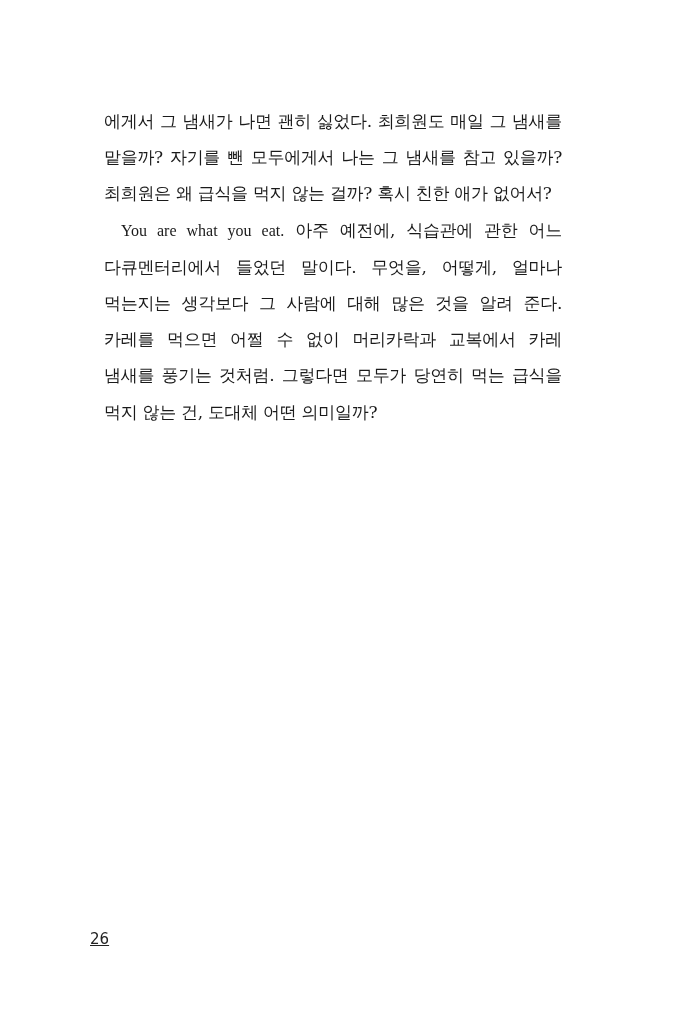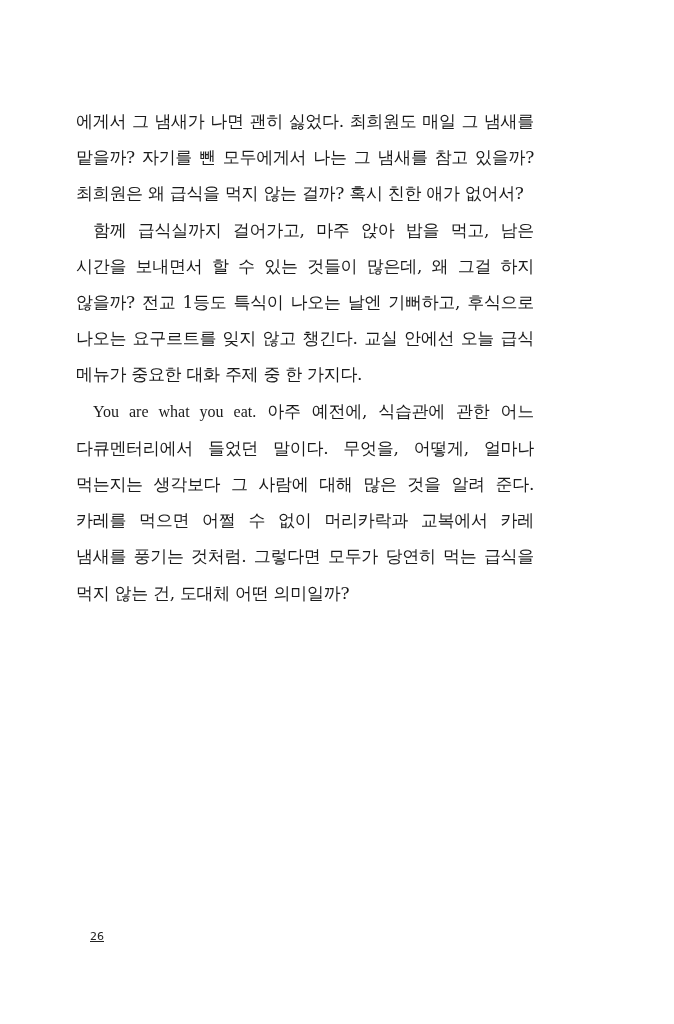--- a/index.html
+++ b/index.html
@@ -10,21 +10,21 @@
   body {
     width: 674px;
     height: 1024px;
     position: relative;
     overflow: hidden;
     font-family: "DejaVu Serif", "Liberation Serif", serif;
     color: #1a1a1a;
   }
   .page {
     position: absolute;
-    left: 76px;
+    left: 104px;
     top: 103px;
     width: 458px;
   }
   .para {
     margin: 0;
     font-size: 17px;
     line-height: 36.2px;
     text-align: justify;
     text-align-last: left;
     word-break: keep-all;
@@ -36,33 +36,30 @@
   .en {
     font-family: Liberation Serif, serif;
     font-size: 16px;
     letter-spacing: 0;
   }
   .page-number {
     position: absolute;
     left: 90px;
     top: 930px;
     font-family: "DejaVu Sans", "Liberation Sans", sans-serif;
-    font-size: 11px;
+    font-size: 15px;
     color: #222;
     text-decoration: underline;
   }
 </style>
 </head>
 <body>
 
 <div class="page">
   <p class="para">
     <span>에게서 그 냄새가 나면 괜히 싫었다. 최희원도 매일 그 냄새를 맡을까? 자기를 뺀 모두에게서 나는 그 냄새를 참고 있을까? 최희원은 왜 급식을 먹지 않는 걸까? 혹시 친한 애가 없어서?</span>
   </p>
   <p class="para indent">
-    <span>함께 급식실까지 걸어가고, 마주 앉아 밥을 먹고, 남은 시간을 보내면서 할 수 있는 것들이 많은데, 왜 그걸 하지 않을까? 전교 1등도 특식이 나오는 날엔 기뻐하고, 후식으로 나오는 요구르트를 잊지 않고 챙긴다. 교실 안에선 오늘 급식 메뉴가 중요한 대화 주제 중 한 가지다.</span>
-  </p>
-  <p class="para indent">
     <span class="en">You are what you eat.</span><span> 아주 예전에, 식습관에 관한 어느 다큐멘터리에서 들었던 말이다. 무엇을, 어떻게, 얼마나 먹는지는 생각보다 그 사람에 대해 많은 것을 알려 준다. 카레를 먹으면 어쩔 수 없이 머리카락과 교복에서 카레 냄새를 풍기는 것처럼. 그렇다면 모두가 당연히 먹는 급식을 먹지 않는 건, 도대체 어떤 의미일까?</span>
   </p>
 </div>
 
 <div class="page-number">26</div>
 
 </body></html>

